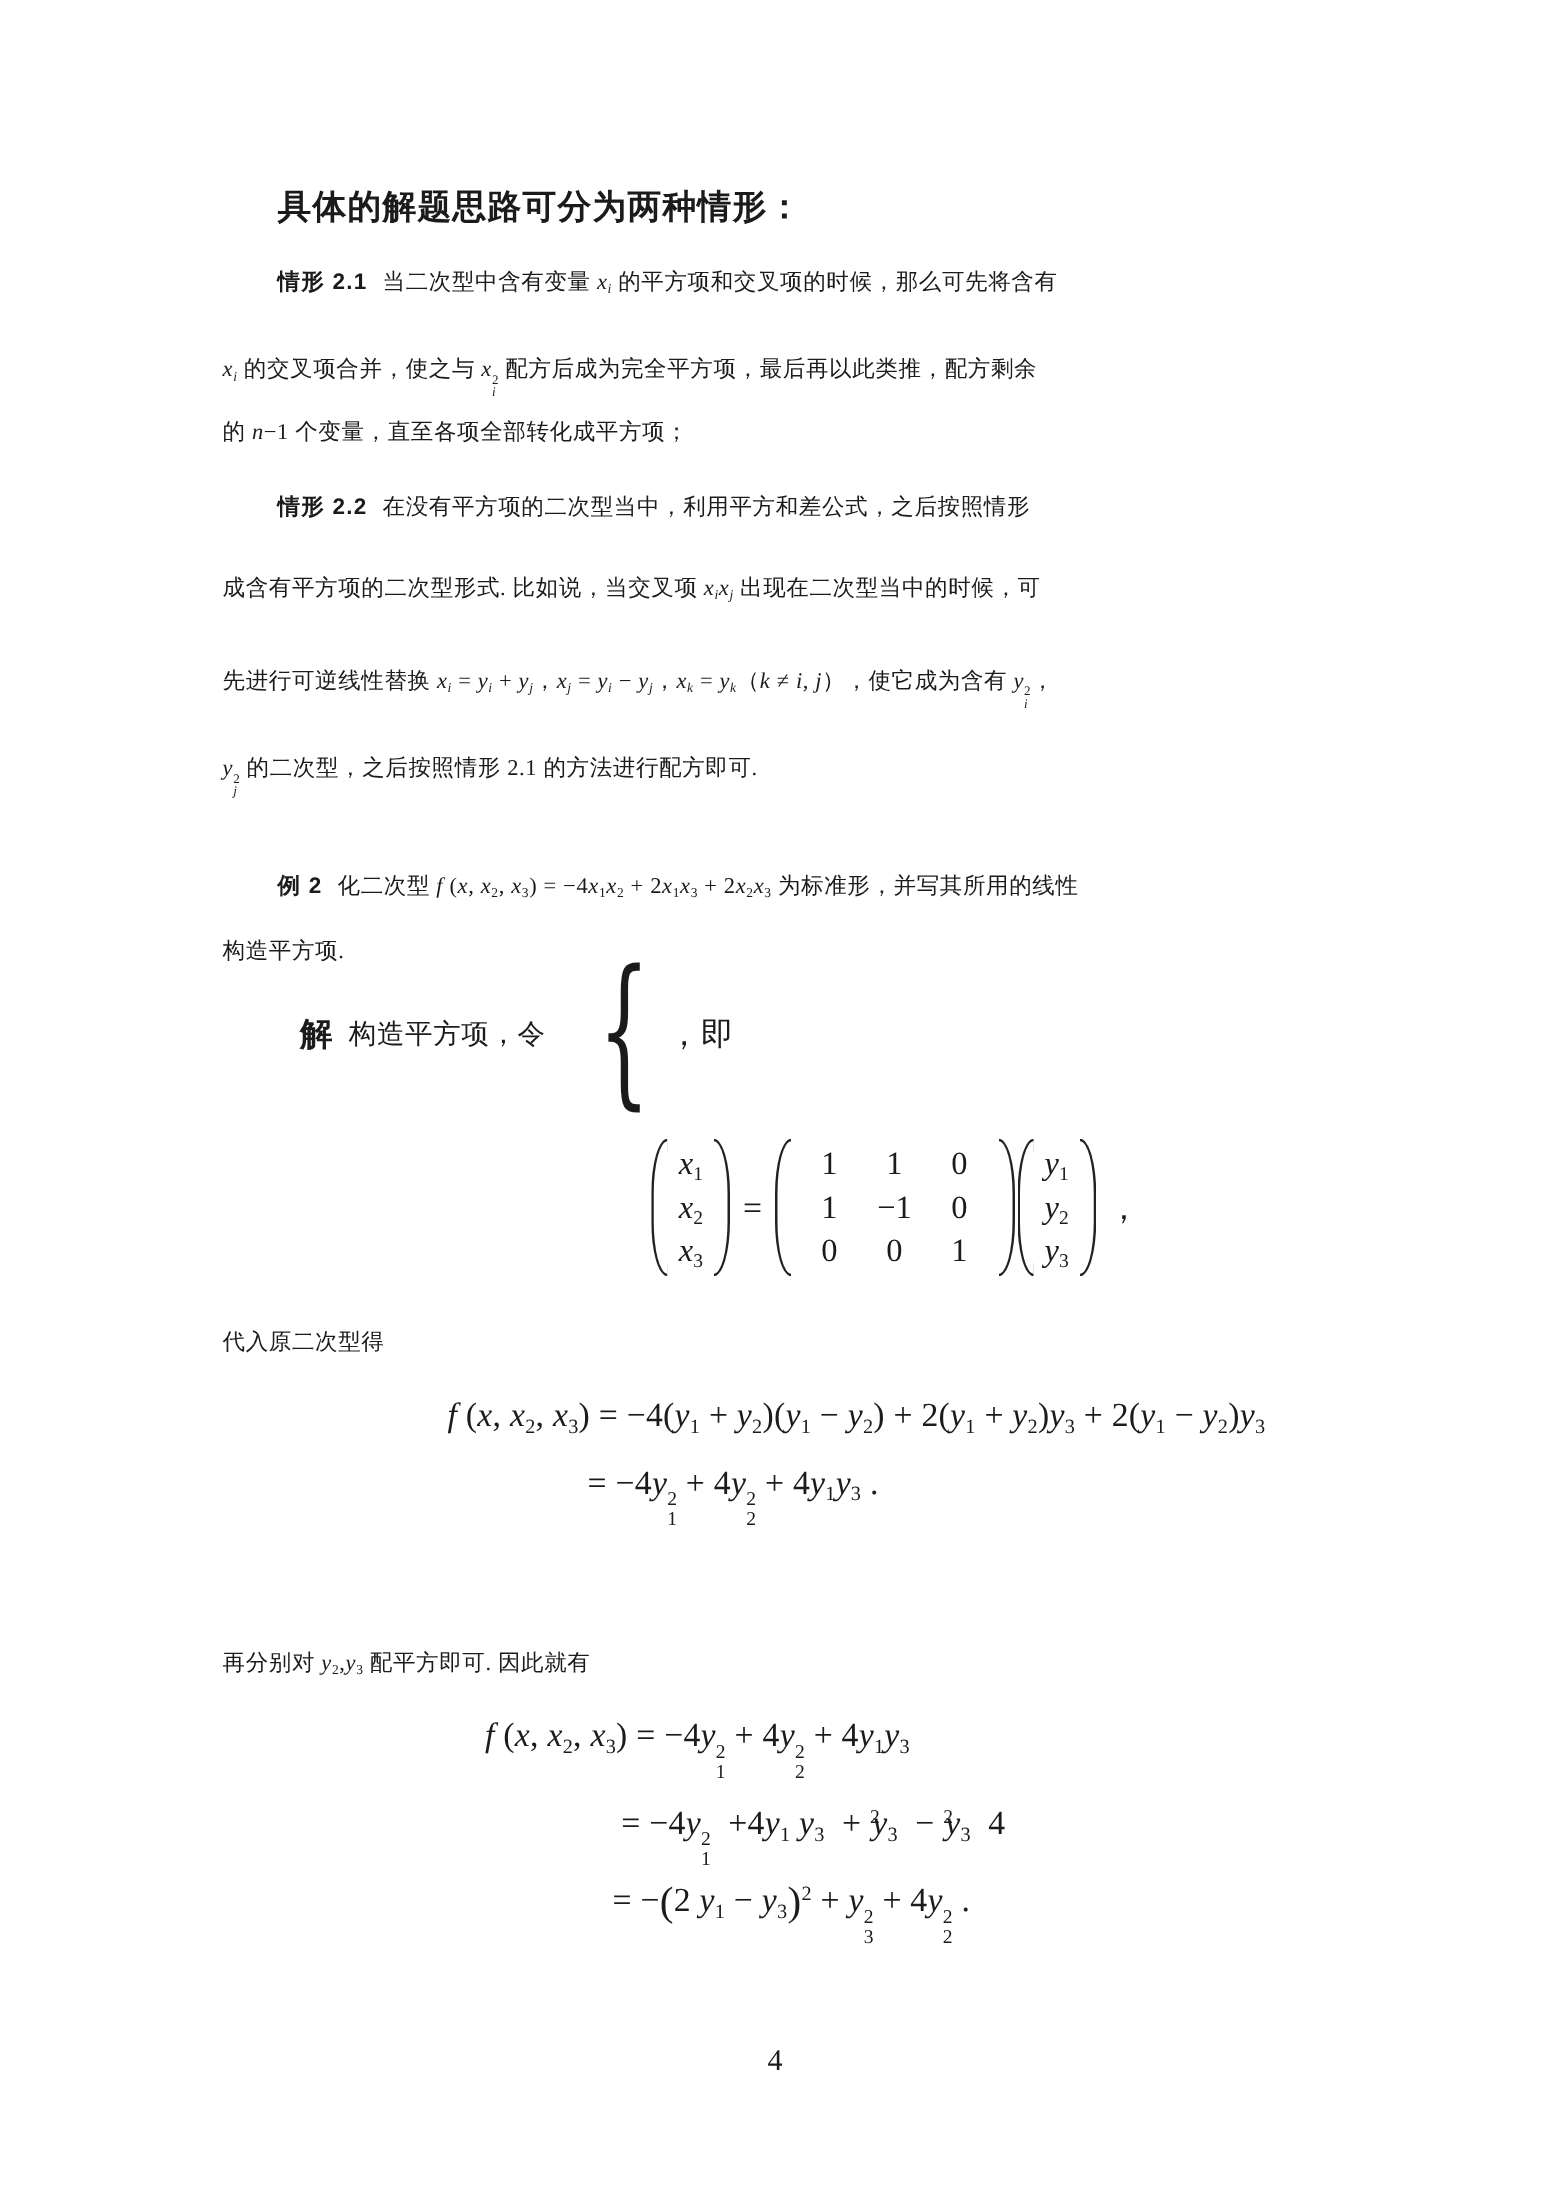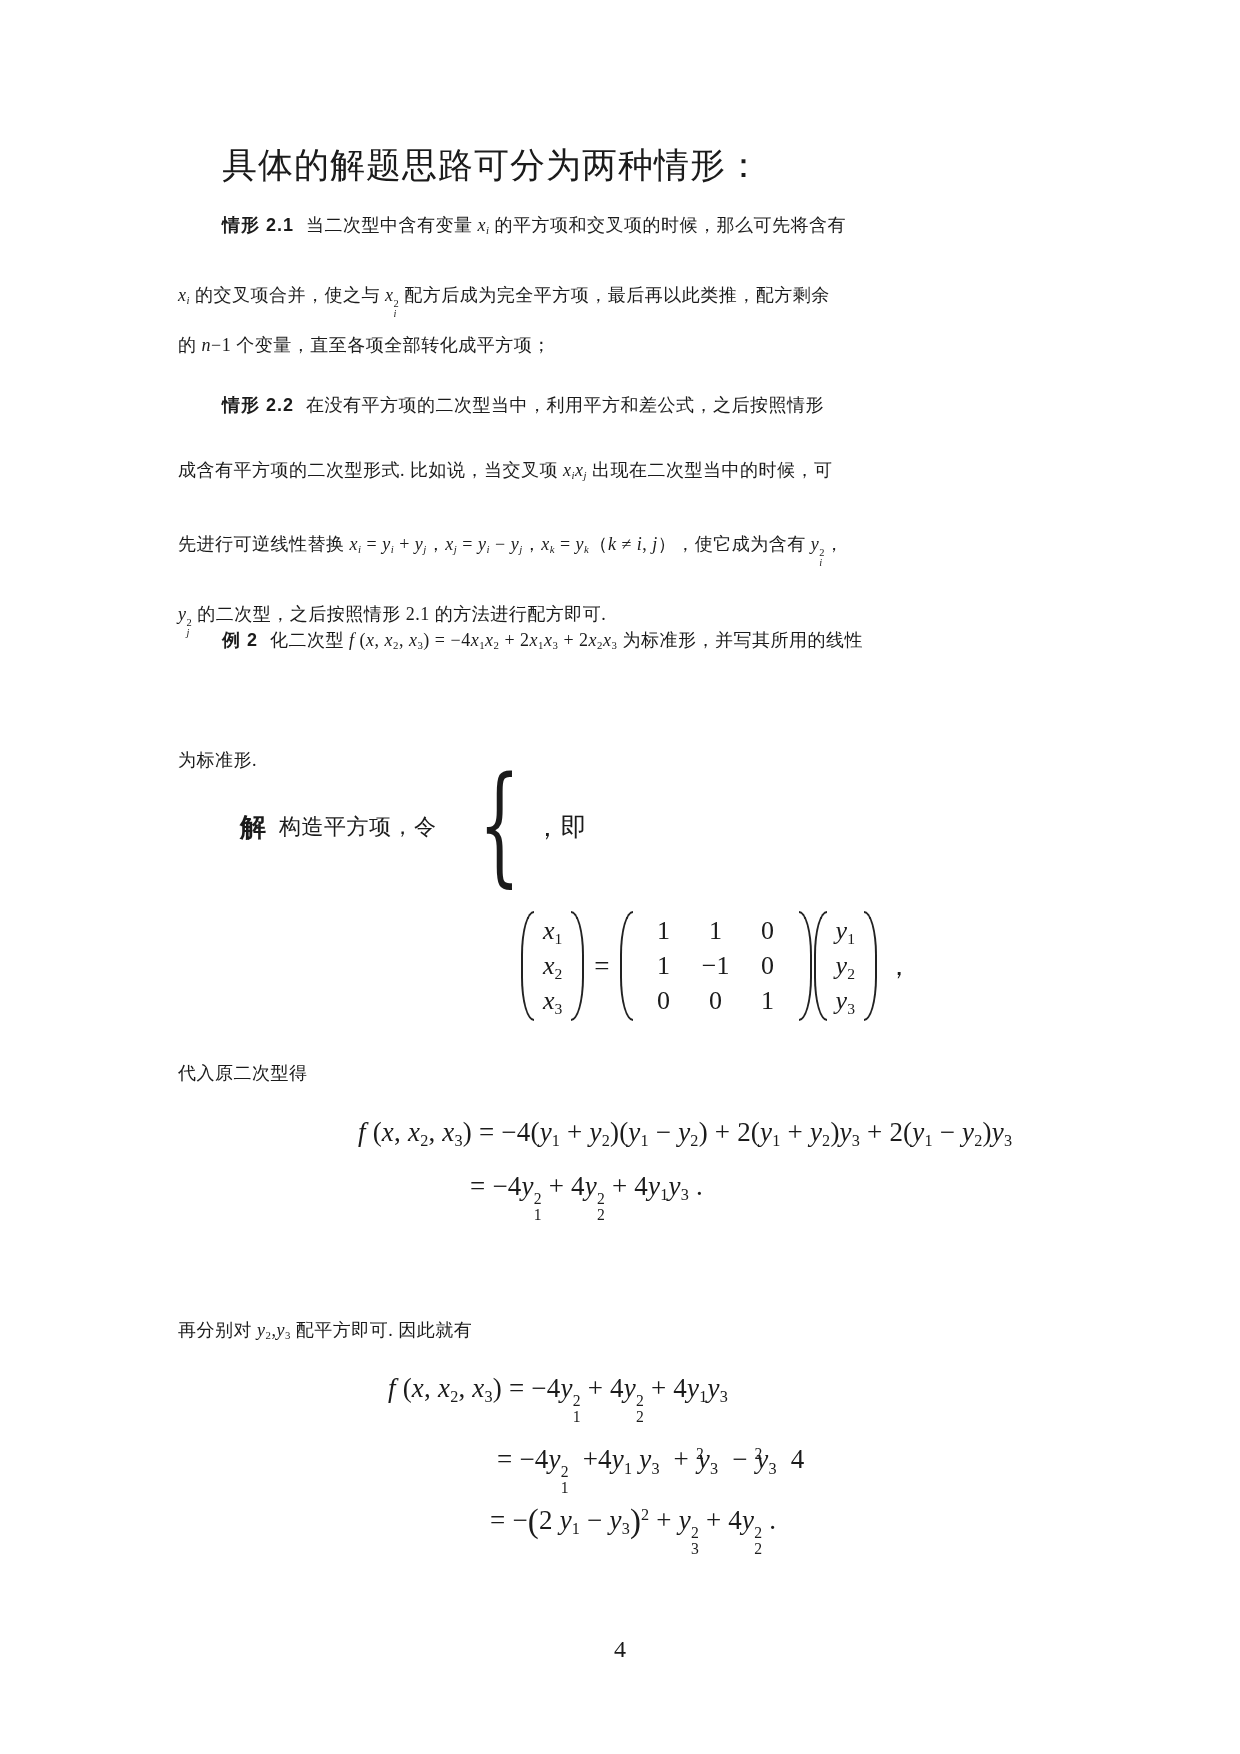--- a/index.html
+++ b/index.html
@@ -6,21 +6,21 @@
   body{
     width:1240px;height:1754px;position:relative;background:#ffffff;
     color:#1b1b1b;font-family:"Liberation Serif","DejaVu Serif",serif;
     -webkit-font-smoothing:antialiased;
   }
   .page{position:absolute;inset:0;overflow:hidden;}
   .abs{position:absolute;white-space:nowrap;}
   .line{height:40px;line-height:40px;font-size:18px;}
   .cn{font-family:"Liberation Serif","DejaVu Serif",serif;letter-spacing:0.5px;}
   .lbl{font-family:"Liberation Sans","DejaVu Sans",sans-serif;font-weight:700;margin-right:12px;letter-spacing:1px;}
-  .headline{font-family:"Liberation Sans","DejaVu Sans",sans-serif;font-weight:400;font-size:35px;letter-spacing:1px;}
+  .headline{font-family:"Liberation Sans","DejaVu Sans",sans-serif;font-weight:700;font-size:27px;letter-spacing:1px;}
   .math{font-size:27px;letter-spacing:0.2px;}
   i{font-family:"Liberation Serif","DejaVu Serif",serif;font-style:italic;}
   sub,sup{font-size:60%;line-height:0;}
   sub{vertical-align:-0.32em;}
   sup{vertical-align:0.55em;}
   .ss{display:inline-flex;flex-direction:column;align-items:flex-start;font-size:58%;line-height:1.02;vertical-align:-0.55em;}
   .ss span{display:block;}
   .ov{font-size:58%;vertical-align:0.6em;margin-right:-0.40em;}
   .faint{opacity:0.28;}
   .bigp{font-size:122%;vertical-align:-0.08em;}
@@ -66,24 +66,24 @@
   <div class="abs line cn" style="left:178px;top:450px">成含有平方项的二次型形式. 比如说，当交叉项 <i>x</i><sub><i>i</i></sub><i>x</i><sub><i>j</i></sub> 出现在二次型当中的时候，可</div>
   <div class="abs line cn" style="left:178px;top:524px">先进行可逆线性替换 <i>x</i><sub><i>i</i></sub> = <i>y</i><sub><i>i</i></sub> + <i>y</i><sub><i>j</i></sub>，<i>x</i><sub><i>j</i></sub> = <i>y</i><sub><i>i</i></sub> − <i>y</i><sub><i>j</i></sub>，<i>x</i><sub><i>k</i></sub> = <i>y</i><sub><i>k</i></sub>（<i>k</i> ≠ <i>i</i>, <i>j</i>），使它成为含有 <i>y</i><span class="ss">
         <span>2</span>
         <span><i>i</i></span>
       </span>，</div>
   <div class="abs line cn" style="left:178px;top:594px"><i>y</i><span class="ss">
         <span>2</span>
         <span><i>j</i></span>
       </span> 的二次型，之后按照情形 2.1 的方法进行配方即可.</div>
 
-  <div class="abs line cn" style="left:222px;top:620px">
+  <div class="abs line cn" style="left:222px;top:688px">
     <span class="lbl">例 2</span><span>化二次型 <i>f</i> (<i>x</i>, <i>x</i><sub>2</sub>, <i>x</i><sub>3</sub>) = −4<i>x</i><sub>1</sub><i>x</i><sub>2</sub> + 2<i>x</i><sub>1</sub><i>x</i><sub>3</sub> + 2<i>x</i><sub>2</sub><i>x</i><sub>3</sub> 为标准形，并写其所用的线性</span>
   </div>
-  <div class="abs line cn" style="left:178px;top:740px">为标准形.</div>
+  <div class="abs line cn" style="left:178px;top:740px">构造平方项.</div>
 
   <div class="abs solveline" style="left:240px;top:767px">
     <span class="lbl cn" style="font-size:26px">解</span>
     <span class="cn" style="font-size:22px;margin-right:19px">构造平方项，令</span>
     <span class="brace">{</span>
     <span class="cn followup" style="font-size:26px">，即</span>
   </div>
 
   <div class="abs matline" style="left:520px;top:910px">
     <span class="lp"></span>

